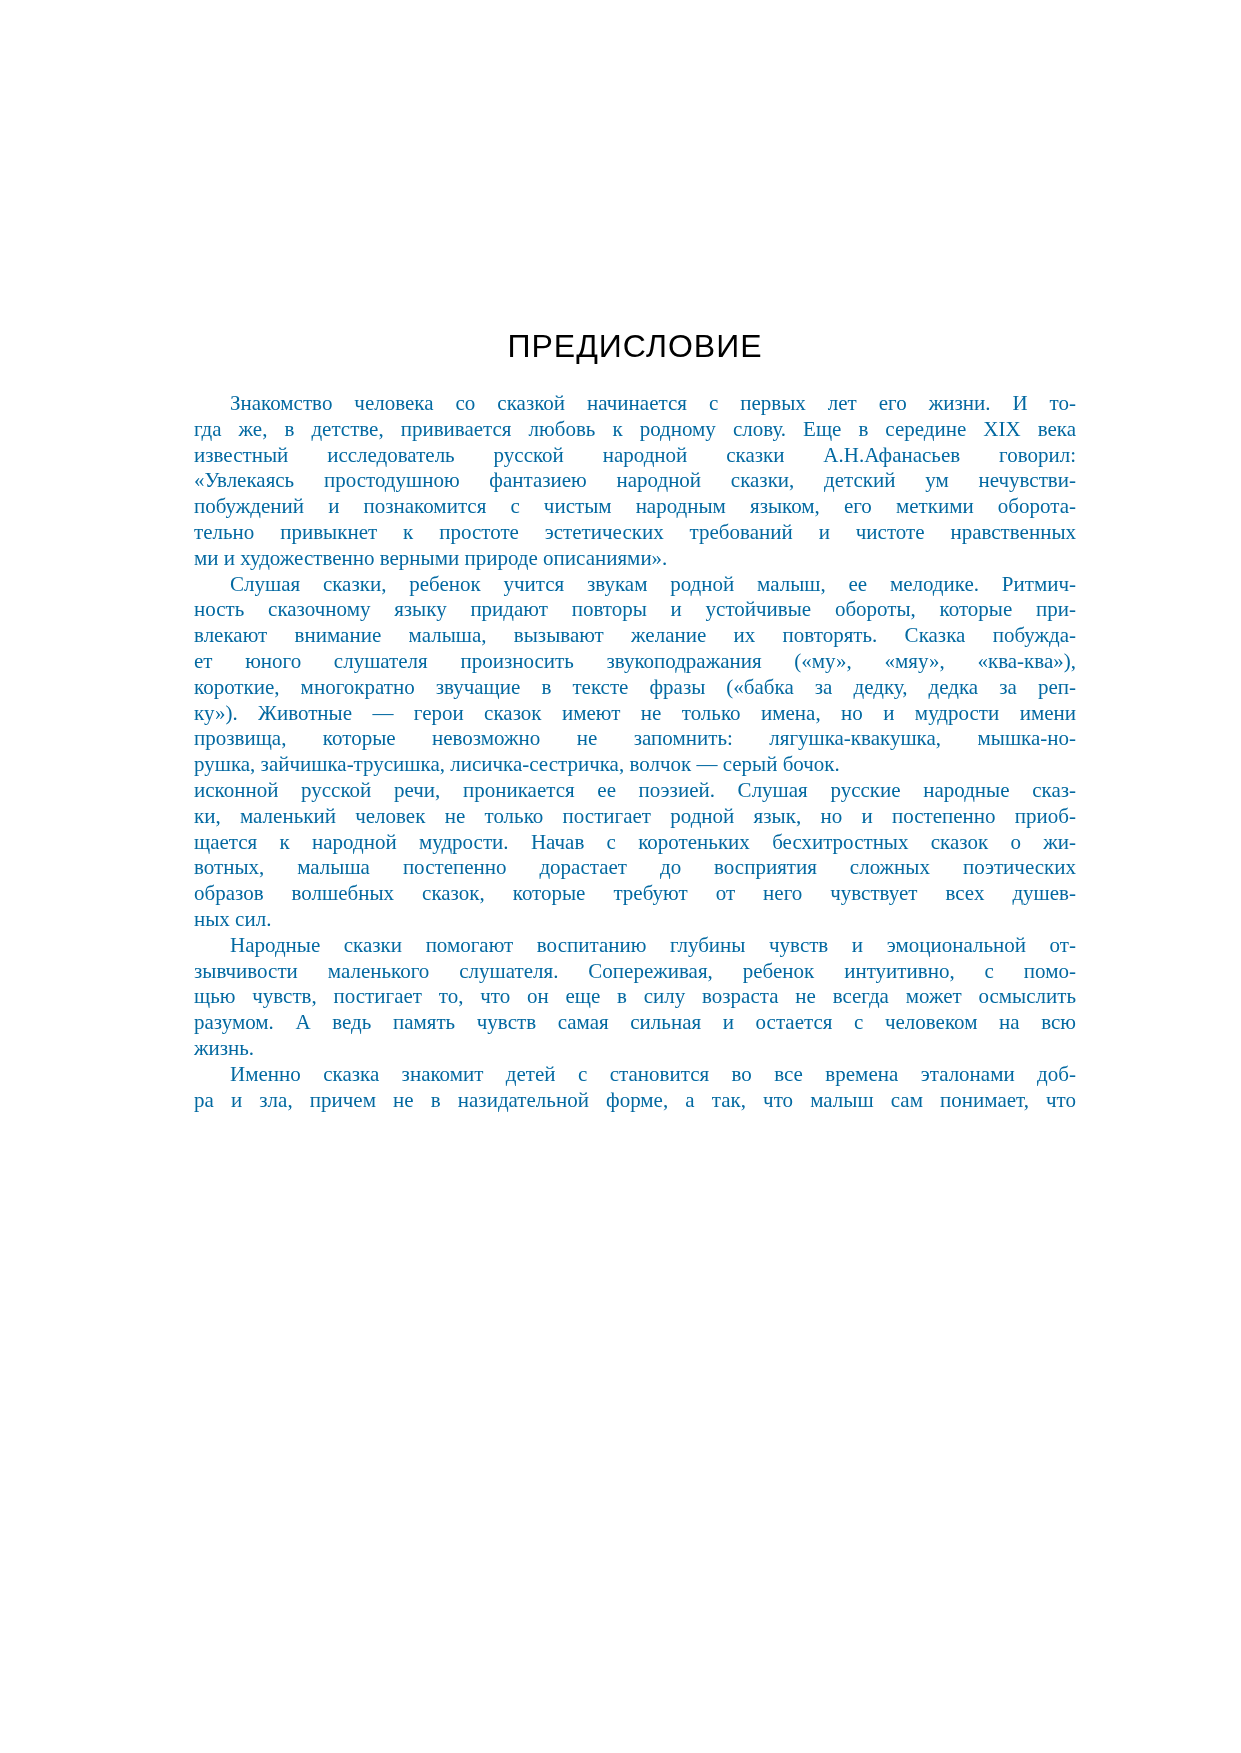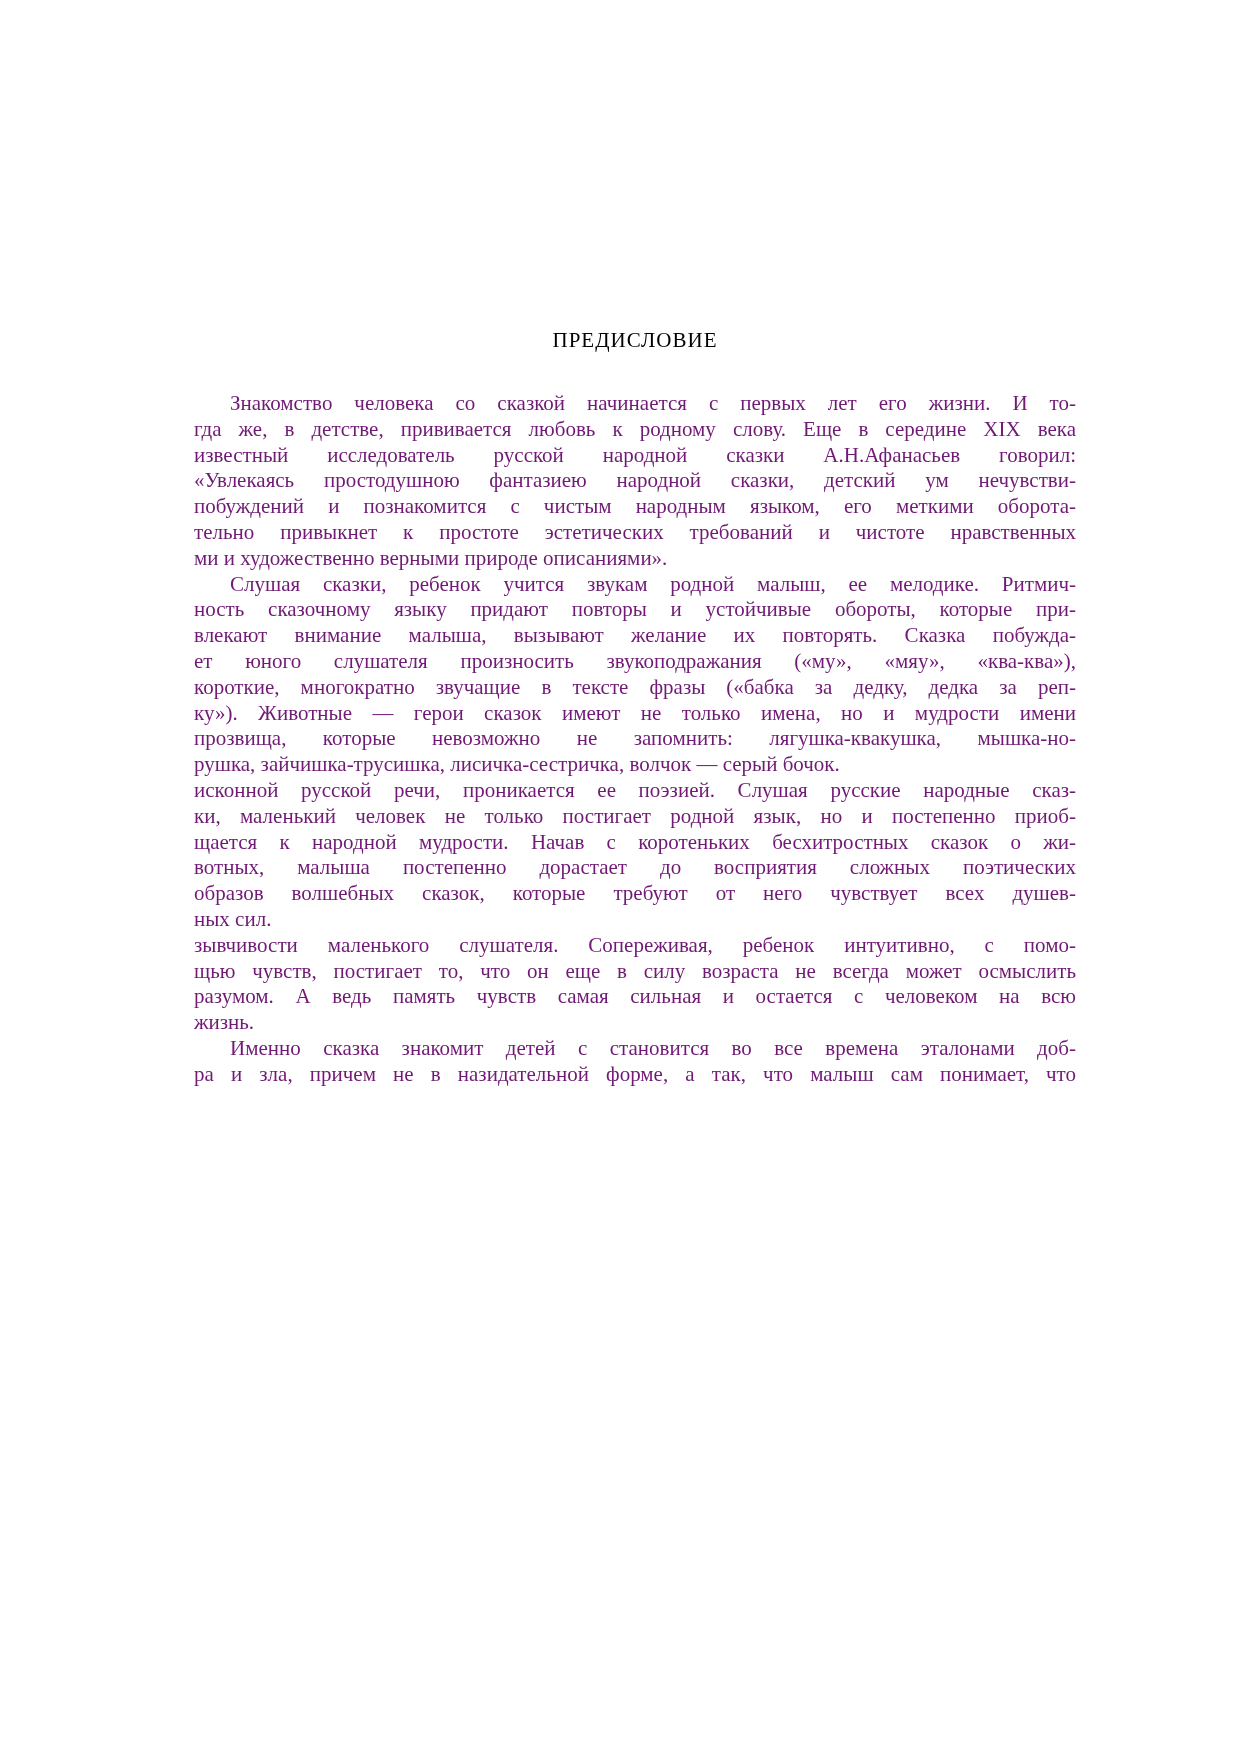--- a/index.html
+++ b/index.html
@@ -15,22 +15,22 @@
     overflow: hidden;
     font-family: "Liberation Serif", serif;
     color: #000000;
   }
   .title {
     position: absolute;
     left: 194px;
     top: 328px;
     width: 882px;
     text-align: center;
-    font-family: Liberation Serif, serif;
-    font-size: 21px;
+    font-family: Liberation Sans, sans-serif;
+    font-size: 32px;
     font-weight: 400;
     letter-spacing: 1px;
     color: #000000;
     white-space: nowrap;
   }
   .text-block {
     position: absolute;
     left: 194px;
     top: 391px;
     width: 882px;
@@ -39,21 +39,21 @@
     margin: 0;
     padding: 0;
   }
   .line {
     font-size: 21px;
     line-height: 25.8px;
     height: 25.8px;
     white-space: normal;
     text-align: justify;
     text-align-last: justify;
-    color: #701a75;
+    color: #0369a1;
   }
   .line.indent {
     text-indent: 36px;
   }
   .line.end {
     text-align-last: left;
   }
 </style>
 </head>
 <body>
@@ -88,20 +88,21 @@
     <div class="para">
       <div class="line">исконной русской речи, проникается ее поэзией. Слушая русские народные сказ-</div>
       <div class="line">ки, маленький человек не только постигает родной язык, но и постепенно приоб-</div>
       <div class="line">щается к народной мудрости. Начав с коротеньких бесхитростных сказок о жи-</div>
       <div class="line">вотных, малыша постепенно дорастает до восприятия сложных поэтических</div>
       <div class="line">образов волшебных сказок, которые требуют от него чувствует всех душев-</div>
       <div class="line end">ных сил.</div>
     </div>
 
     <div class="para">
+      <div class="line indent">Народные сказки помогают воспитанию глубины чувств и эмоциональной от-</div>
       <div class="line">зывчивости маленького слушателя. Сопереживая, ребенок интуитивно, с помо-</div>
       <div class="line">щью чувств, постигает то, что он еще в силу возраста не всегда может осмыслить</div>
       <div class="line">разумом. А ведь память чувств самая сильная и остается с человеком на всю</div>
       <div class="line end">жизнь.</div>
     </div>
 
     <div class="para">
       <div class="line indent">Именно сказка знакомит детей с становится во все времена эталонами доб-</div>
       <div class="line">ра и зла, причем не в назидательной форме, а так, что малыш сам понимает, что</div>
     </div>

